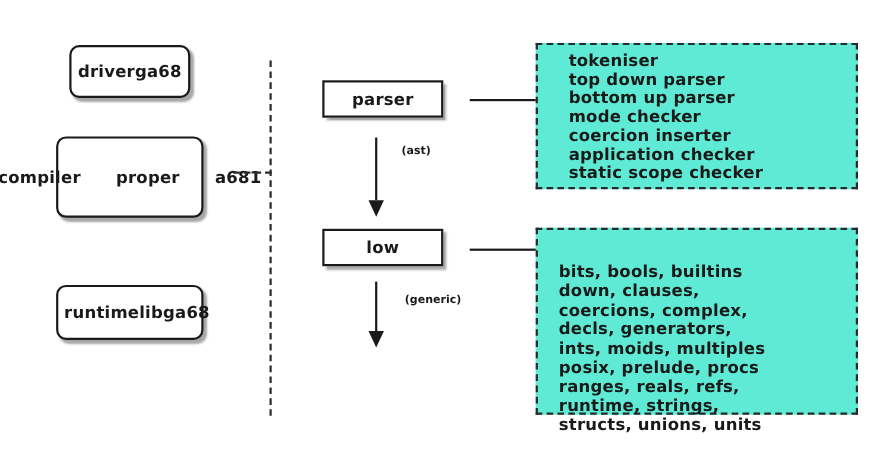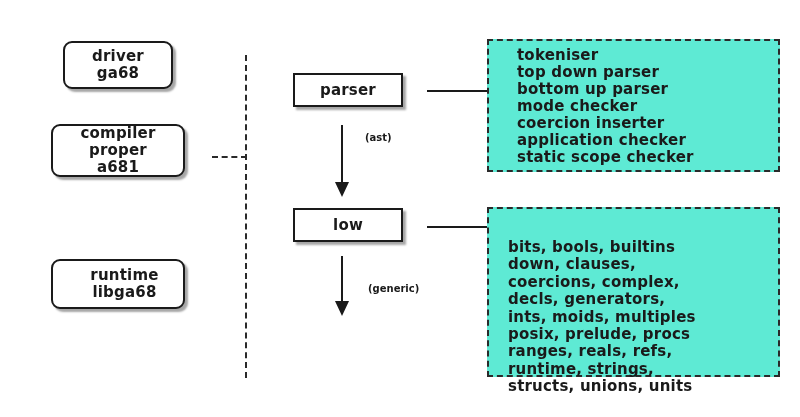--- a/index.html
+++ b/index.html
@@ -23,21 +23,21 @@
     white-space: nowrap;
   }
   
   .rbox {
     position: absolute;
     background: #ffffff;
     border: 2px solid #1a1a1a;
     border-radius: 9px;
     box-shadow: 3px 3px 2px rgba(0,0,0,0.35);
     display: flex;
-    flex-direction: column;
+    flex-direction: row;
     align-items: center;
     justify-content: center;
     text-align: center;
     line-height: 17px;
   }
   
   .sbox {
     position: absolute;
     background: #ffffff;
     border: 2px solid #1a1a1a;
@@ -92,21 +92,21 @@
 </head>
 <body>
 
 <div class="canvas">
 
   <div class="rbox txt" style="left:63px; top:41px; width:110px; height:48px;">
     <div>driver</div>
     <div>ga68</div>
   </div>
 
-  <div class="rbox txt" style="left:51px; top:124px; width:134px; height:53px;">
+  <div class="rbox txt" style="left:51px; top:124px; width:134px; height:74px;gap:32px;">
     <div>compiler</div>
     <div>proper</div>
     <div>a681</div>
   </div>
 
   <div class="rbox txt" style="left:51px; top:259px; width:134px; height:50px;padding-left:13px;">
     <div>runtime</div>
     <div>libga68</div>
   </div>
 
@@ -124,21 +124,21 @@
   <div class="flow-label" style="left:365px; top:132px;">(ast)</div>
 
   <div class="sbox txt" style="left:293px; top:208px; width:110px; height:34px;">
     <div>low</div>
   </div>
 
   <div>
     <div class="vline" style="left:341px; top:256px; height:46px;"></div>
     <div class="arrowhead" style="left:335px; top:301px;"></div>
   </div>
-  <div class="flow-label" style="left:368px; top:267px;margin-top:16px;">(generic)</div>
+  <div class="flow-label" style="left:368px; top:267px;">(generic)</div>
 
   <div class="hline" style="left:427px; top:90px; width:61px;"></div>
   <div class="hline" style="left:427px; top:226px; width:61px;"></div>
 
   <div class="dbox" style="left:487px; top:39px; width:293px; height:133px;">
     <div class="module-lines txt" style="padding:6px 0 0 28px;">
       <div>tokeniser</div>
       <div>top down parser</div>
       <div>bottom up parser</div>
       <div>mode checker</div>

